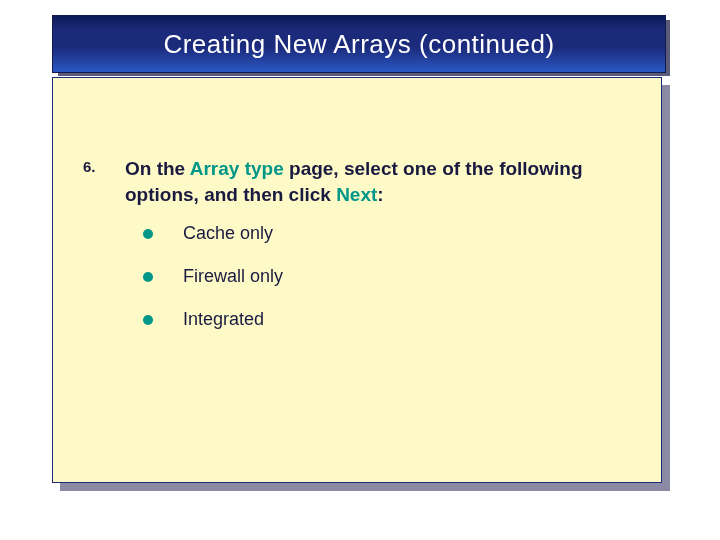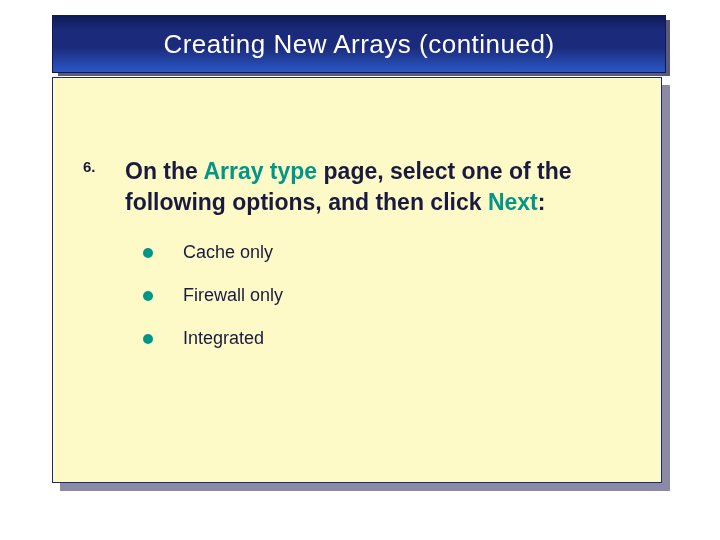--- a/index.html
+++ b/index.html
@@ -77,33 +77,33 @@
   .step-number {
     width: 42px;
     flex: 0 0 42px;
     font-size: 15px;
     font-weight: bold;
     color: #1a1a40;
     padding-top: 2px;
   }
   .step-text {
     flex: 1 1 auto;
-    font-size: 23px;
+    font-size: 19px;
     line-height: 1.35;
     color: #1a1a40;
     font-weight: bold;
   }
   .step-text .hl {
     color: #009688;
   }
   .step-text .normal {
     font-weight: bold;
   }
   .bullets {
-    margin-top: 24px;
+    margin-top: 16px;
     margin-left: 60px;
   }
   .bullet-row {
     display: flex;
     align-items: center;
     margin-bottom: 22px;
   }
   .bullet-dot {
     width: 10px;
     height: 10px;

